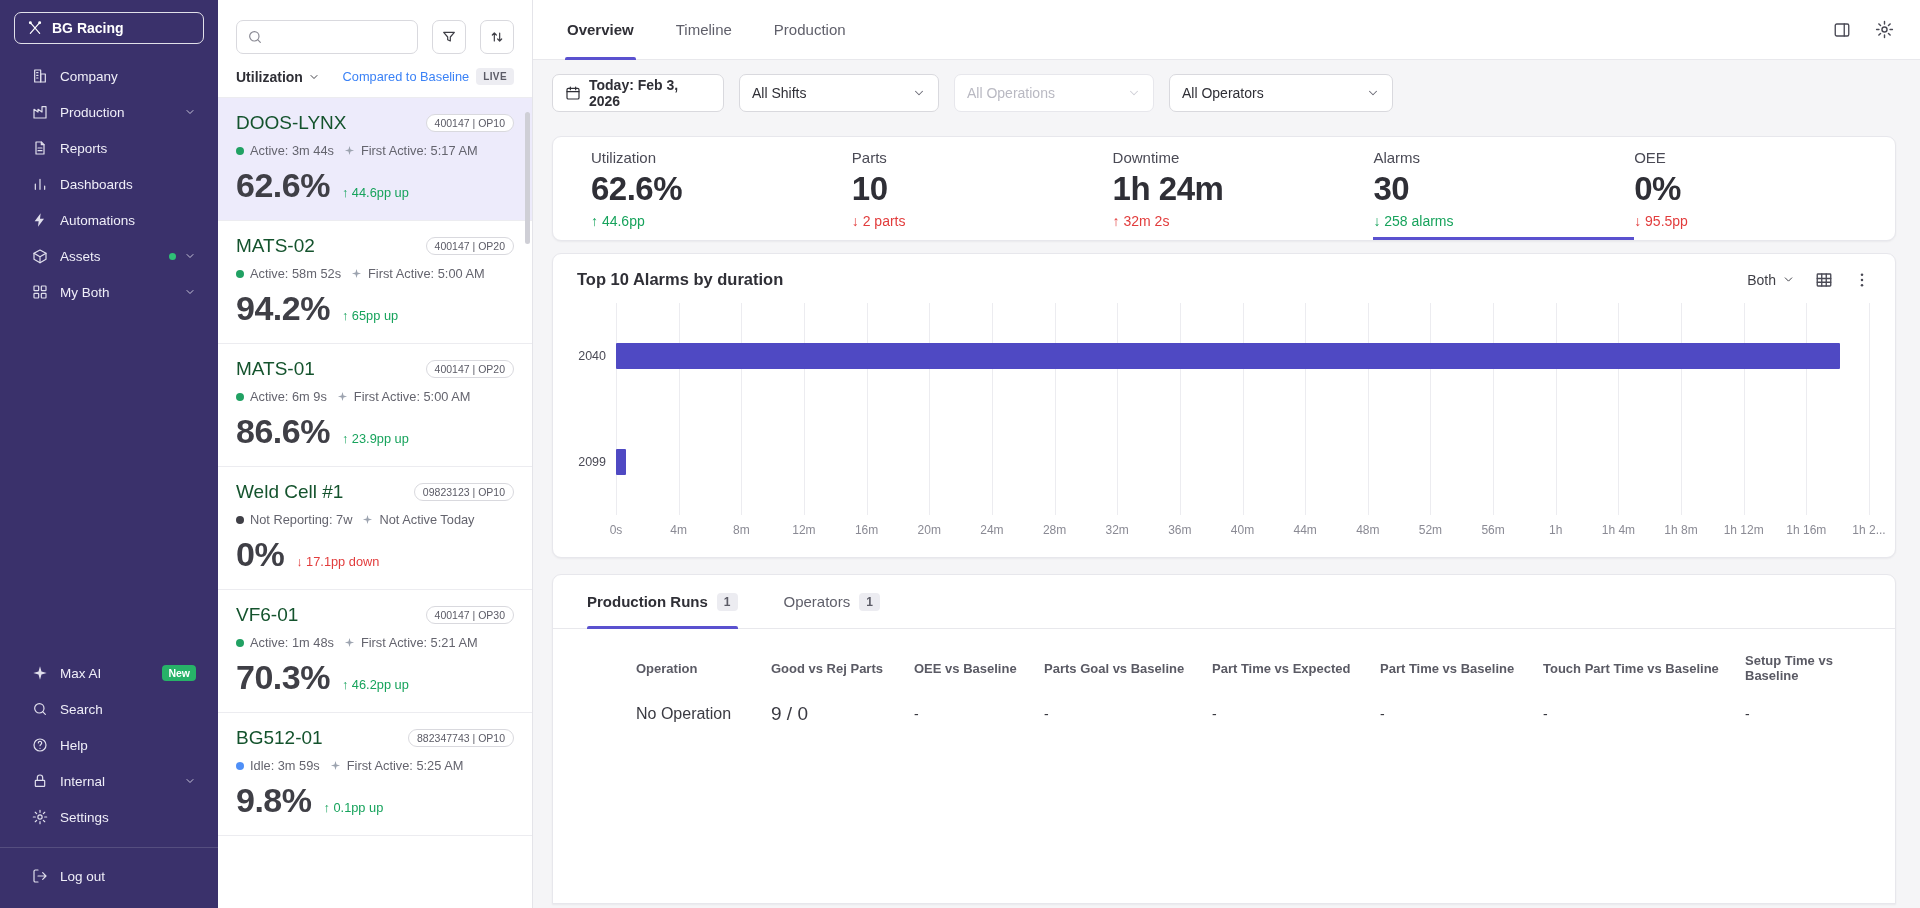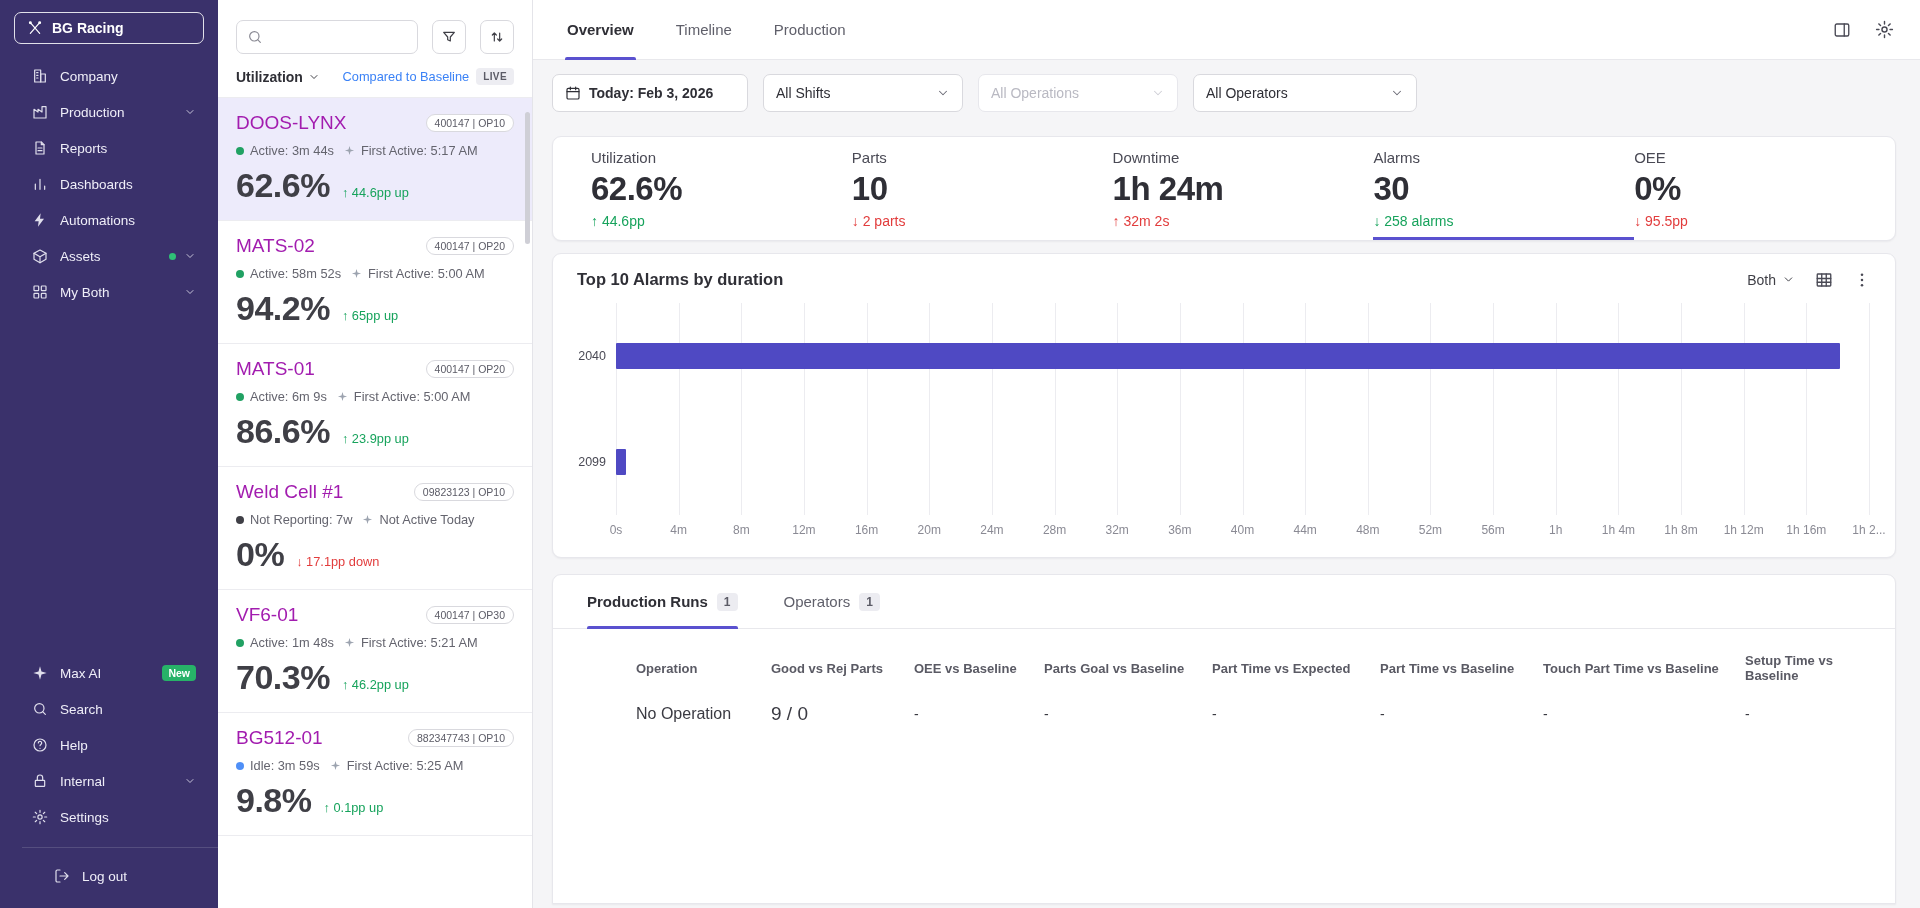--- a/index.html
+++ b/index.html
@@ -11,36 +11,36 @@
   .sidebar{width:218px;background:#3a316b;color:#efeef8;display:flex;flex-direction:column;flex-shrink:0;}
   .logo{margin:12px 14px 14px;border:1.5px solid rgba(255,255,255,.85);border-radius:7px;padding:7px 12px;display:flex;align-items:center;gap:9px;font-size:14px;font-weight:700;color:#fff;cursor:pointer;}
   .nav-item{display:flex;align-items:center;gap:12px;padding:0 22px 0 32px;height:36px;font-size:13.5px;cursor:pointer;white-space:nowrap;}
   .nav-item.active{background:#55498f;}
   .nav-icon{display:flex;opacity:.92;flex-shrink:0;}
   .nav-right{margin-left:auto;display:flex;align-items:center;gap:8px;}
   .nav-chevron{display:flex;opacity:.85;}
   .green-dot{width:7px;height:7px;border-radius:50%;background:#2fc076;}
   .new-badge{background:#27b268;color:#fff;font-size:10.5px;font-weight:700;padding:2px 6px;border-radius:4px;}
   .sidebar-spacer{flex:1;}
-  .logout-wrap{margin-top:12px;border-top:1px solid rgba(255,255,255,.14);padding:10px 0 14px;margin-left:22px;}
+  .logout-wrap{margin-top:12px;border-top:1px solid rgba(255,255,255,.14);padding:10px 0 14px;}
 
   
   .machine-panel{width:315px;background:#fff;border-right:1px solid #e4e4e9;position:relative;flex-shrink:0;overflow:hidden;}
   .mp-top{display:flex;align-items:center;gap:14px;padding:20px 18px 14px;}
   .search-box{flex:1;display:flex;align-items:center;gap:8px;border:1px solid #d9d9de;border-radius:7px;height:34px;padding:0 10px;color:#8a8a94;background:#fff;}
   .search-box input{border:none;outline:none;width:100%;font-size:13.5px;font-family:inherit;color:#2f2f36;background:transparent;}
   .icon-btn{width:34px;height:34px;flex-shrink:0;border:1px solid #d9d9de;border-radius:7px;background:#fff;display:flex;align-items:center;justify-content:center;color:#3f3f46;cursor:pointer;}
   .mp-sub{display:flex;align-items:center;padding:0 18px 12px;border-bottom:1px solid #ececf0;}
   .sort-select{display:flex;align-items:center;gap:5px;font-size:14px;font-weight:600;color:#2f2f36;cursor:pointer;}
   .compare-label{font-size:12.8px;color:#3b82f6;margin-left:auto;}
   .live-badge{font-size:10px;font-weight:700;letter-spacing:.4px;color:#5b5b66;background:#ededf2;border-radius:4px;padding:3px 7px;margin-left:7px;}
   .m-card{padding:14px 18px 15px;border-bottom:1px solid #ececf0;cursor:pointer;}
   .m-card.selected{background:#edebfb;}
   .m-head{display:flex;align-items:center;justify-content:space-between;gap:8px;}
-  .m-name{font-size:19px;font-weight:500;color:#a21caf;}
+  .m-name{font-size:19px;font-weight:500;color:#14532d;}
   .m-badge{font-size:10.5px;color:#5b5b66;border:1px solid #d9d9de;border-radius:10px;padding:2px 8px;white-space:nowrap;background:#fff;}
   .m-status{display:flex;align-items:center;gap:6px;margin-top:9px;font-size:12.8px;color:#64646e;white-space:nowrap;}
   .m-dot{width:8px;height:8px;border-radius:50%;flex-shrink:0;}
   .m-dot.green{background:#21a163;} .m-dot.blue{background:#4f8ff7;} .m-dot.dark{background:#3f3f46;}
   .spark{display:flex;color:#9ca3af;margin-left:4px;}
   .m-val{display:flex;align-items:baseline;gap:12px;margin-top:8px;}
   .m-big{font-size:34px;font-weight:600;color:#3f3f46;letter-spacing:-.5px;}
   .m-change{font-size:12.8px;font-weight:500;}
   .green-text{color:#17a35c;} .red-text{color:#e23c3c;}
   .scroll-thumb{position:absolute;right:2px;top:112px;width:5px;height:132px;background:#cfcfd6;border-radius:3px;}
@@ -51,21 +51,21 @@
   .tab{height:60px;display:flex;align-items:center;padding:0 2px;margin-right:38px;font-size:15px;color:#5f5f6a;position:relative;cursor:pointer;}
   .tab.active{color:#2f2f36;font-weight:600;}
   .tab.active::after{content:"";position:absolute;left:0;right:0;bottom:0;height:3px;background:#5a51cf;border-radius:2px 2px 0 0;}
   .hdr-icons{margin-left:auto;display:flex;align-items:center;gap:24px;color:#4a4a55;}
   .hdr-icons>span{display:flex;cursor:pointer;}
   .content{flex:1;padding:14px 24px 0 19px;overflow:hidden;}
 
   .filters{display:flex;gap:15px;}
   .fbox{height:38px;background:#fff;border:1px solid #d9d9de;border-radius:7px;display:flex;align-items:center;padding:0 12px;font-size:14px;color:#2f2f36;gap:9px;cursor:pointer;}
   .fbox .chev{margin-left:auto;color:#6b6b76;display:flex;}
-  .f-date{width:196px;font-weight:600;gap:8px;}
+  .f-date{width:172px;font-weight:600;gap:8px;}
   .f-shifts{width:200px;}
   .f-operations{width:200px;color:#b9b9c2;border-color:#e7e7ec;cursor:default;}
   .f-operations .chev{color:#cfcfd6;}
   .f-operators{width:224px;}
 
   .kpi-card{margin-top:24px;background:#fff;border:1px solid #e7e7ec;border-radius:9px;display:flex;padding-left:38px;height:105px;box-shadow:0 1px 2px rgba(20,20,43,.05);overflow:hidden;}
   .kpi{flex:1;padding-top:12px;cursor:pointer;}
   .kpi.selected{border-bottom:3px solid #5a51cf;}
   .kpi-label{font-size:15px;color:#4a4a55;font-weight:500;}
   .kpi-value{font-size:33px;font-weight:600;color:#2f2f36;margin-top:4px;letter-spacing:-.5px;}

